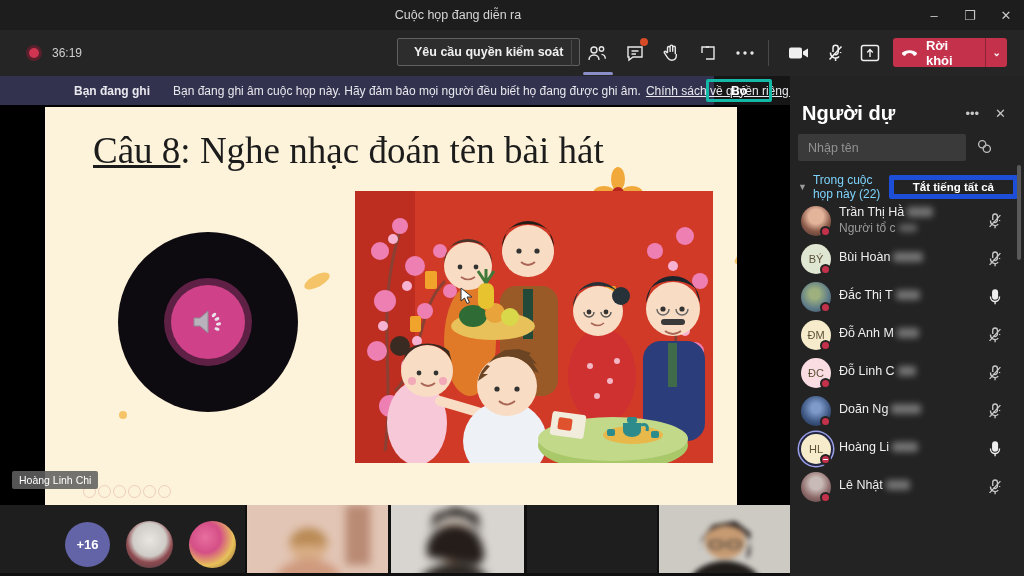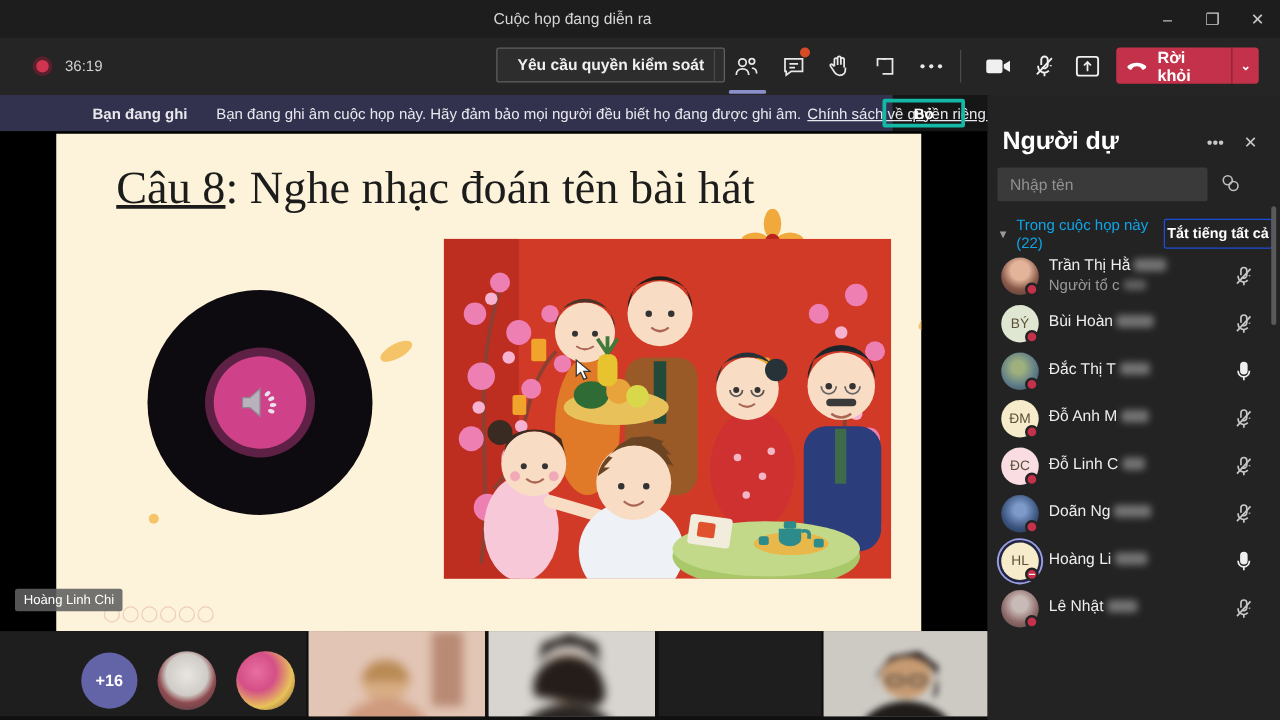--- a/index.html
+++ b/index.html
@@ -89,22 +89,22 @@
   .ph-ic { color:#c8c8c8; font-size:13px; padding:0 8px; cursor:pointer; }
   #search-box { position:absolute; left:8px; top:58px; width:168px; height:27px;
           background:#3a3a3a; border-radius:2px; display:flex; align-items:center; }
   #search-box input { background:transparent; border:none; outline:none; color:#ddd;
           font-size:12.5px; padding:0 10px; width:100%; }
   #search-box input::placeholder { color:#919191; }
   #link-ic { position:absolute; left:186px; top:62px; }
   #section-row { position:absolute; left:8px; top:98px; width:220px; height:26px;
           display:flex; align-items:center; }
   #section-chev { color:#9a9a9a; font-size:9px; margin-right:6px; }
-  #section-label { color:#0ea5e9; font-size:12px; flex:1; }
-  #mute-all { height:24px; padding:0 2px; background:transparent; border:1px solid #1d4ed8;
+  #section-label { color:#7dd3fc; font-size:12px; flex:1; }
+  #mute-all { height:24px; padding:0 19px; background:transparent; border:5px solid #1d4ed8;
           border-radius:2px; color:#fff; font-size:11.5px; font-weight:bold;text-align:center; }
   #plist { position:absolute; left:0; top:126px; width:234px; }
   .prow { position:relative; width:234px; height:38px; }
   .pavatar { position:absolute; left:11px; top:4px; width:30px; height:30px; border-radius:50%;
           display:flex; align-items:center; justify-content:center;
           font-size:11px; font-weight:normal; color:#5d5138; }
   .pavatar.ring { box-shadow:0 0 0 2px #23243f, 0 0 0 3.5px #9aa0e8; }
   .presence { position:absolute; left:30px; top:24px; width:11px; height:11px; border-radius:50%;
           border:2px solid #232323; }
   .presence.busy { background:#c4314b; }

